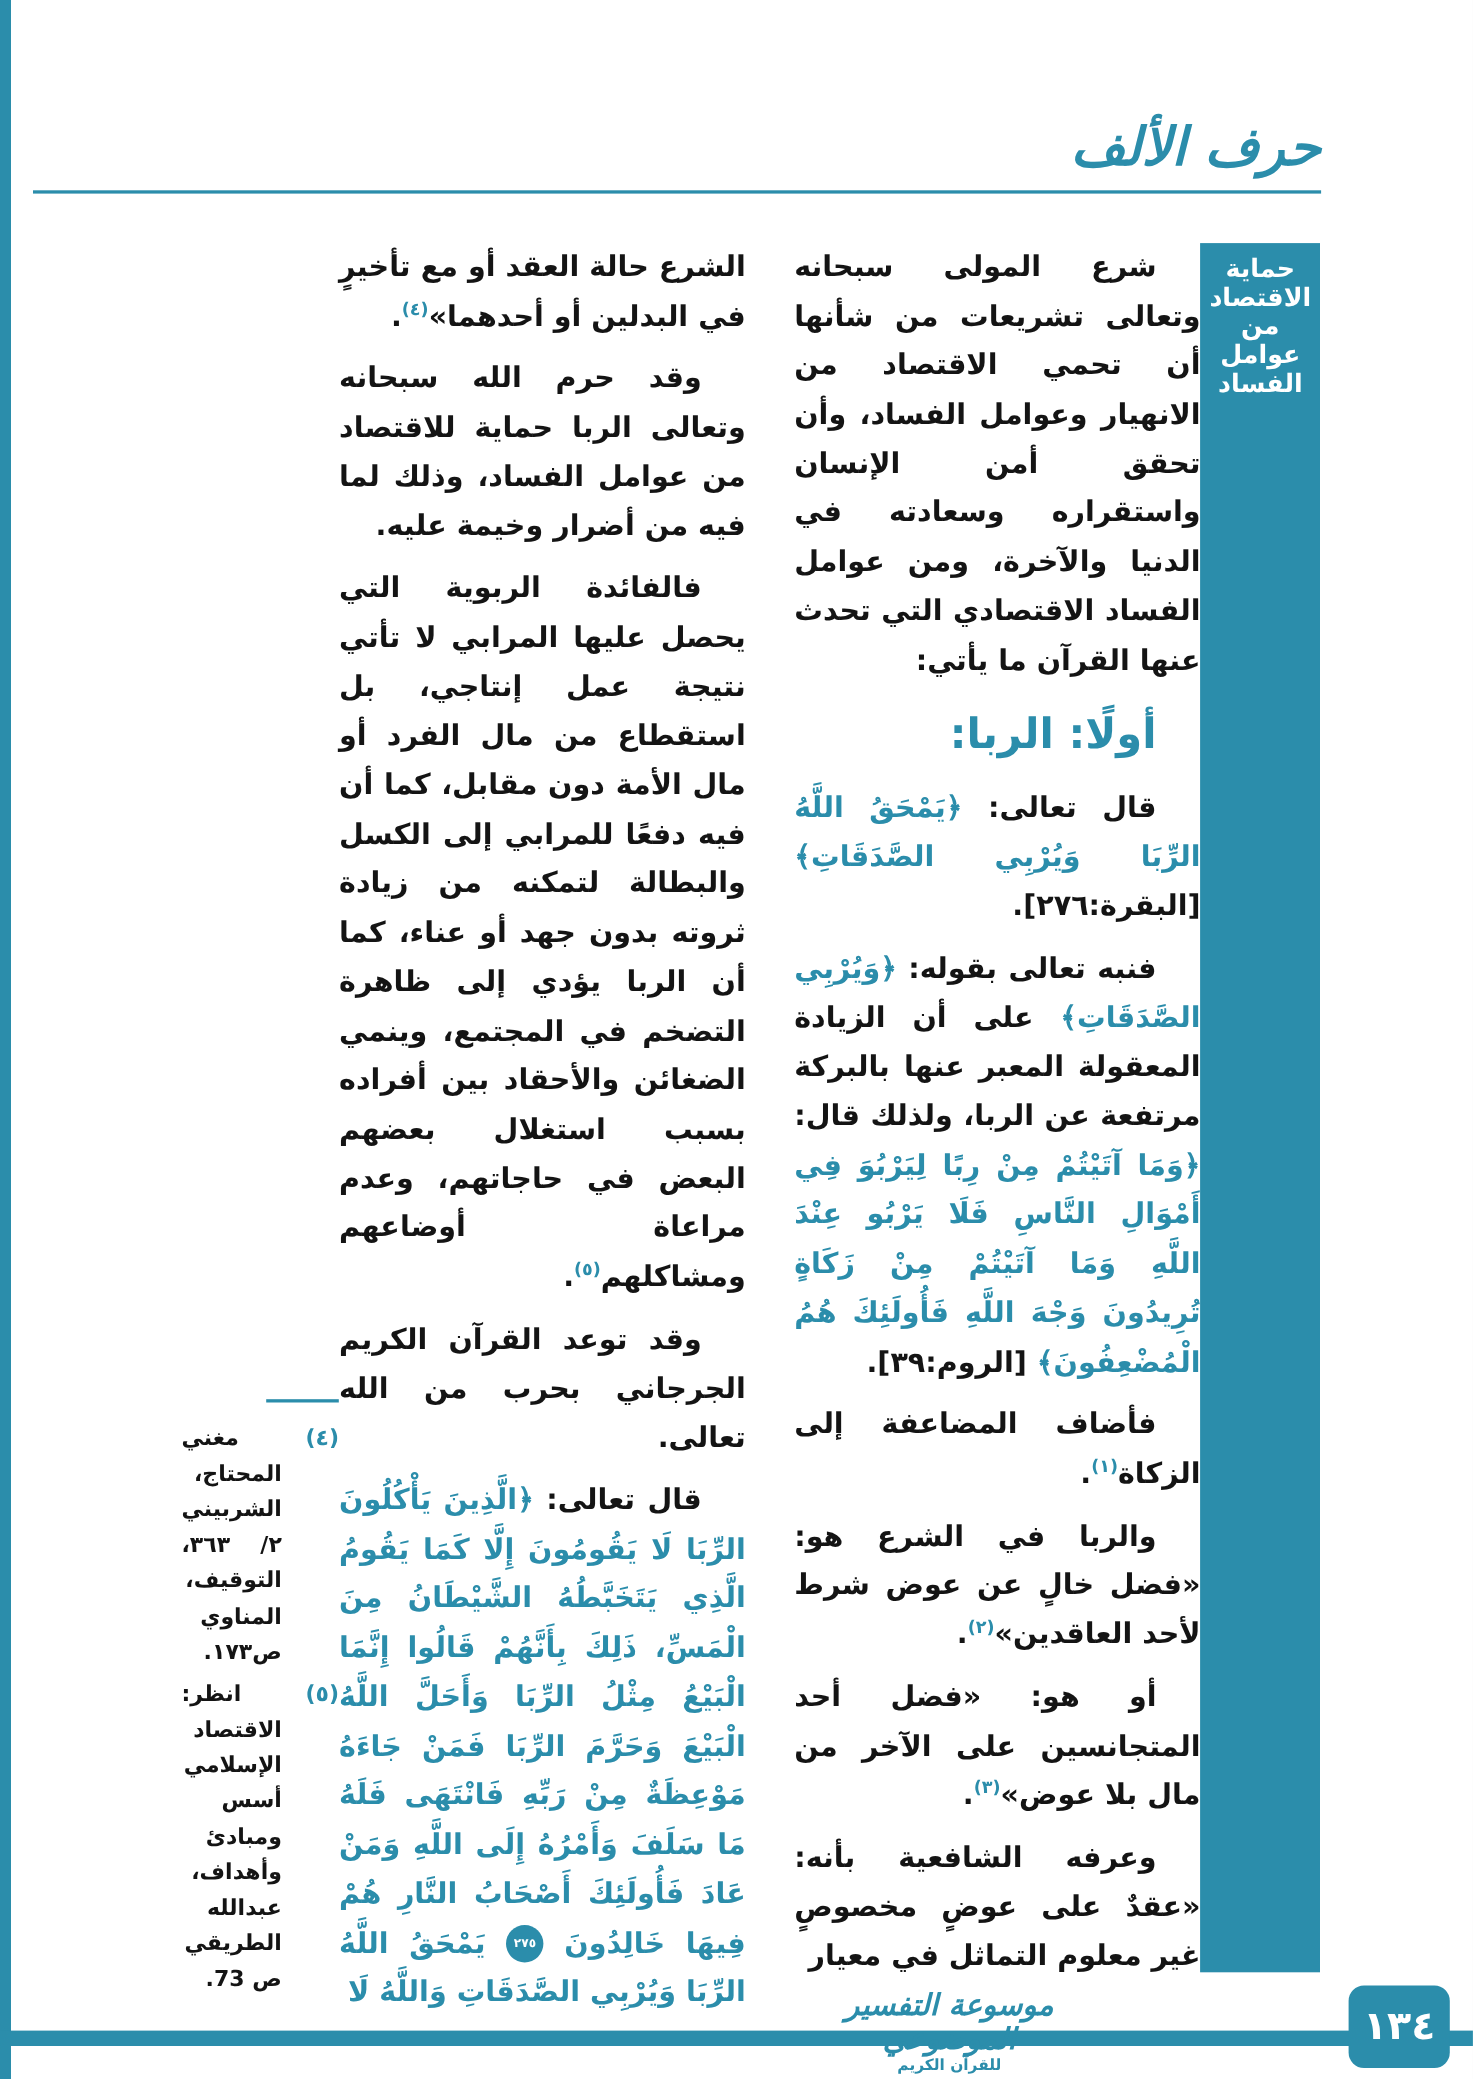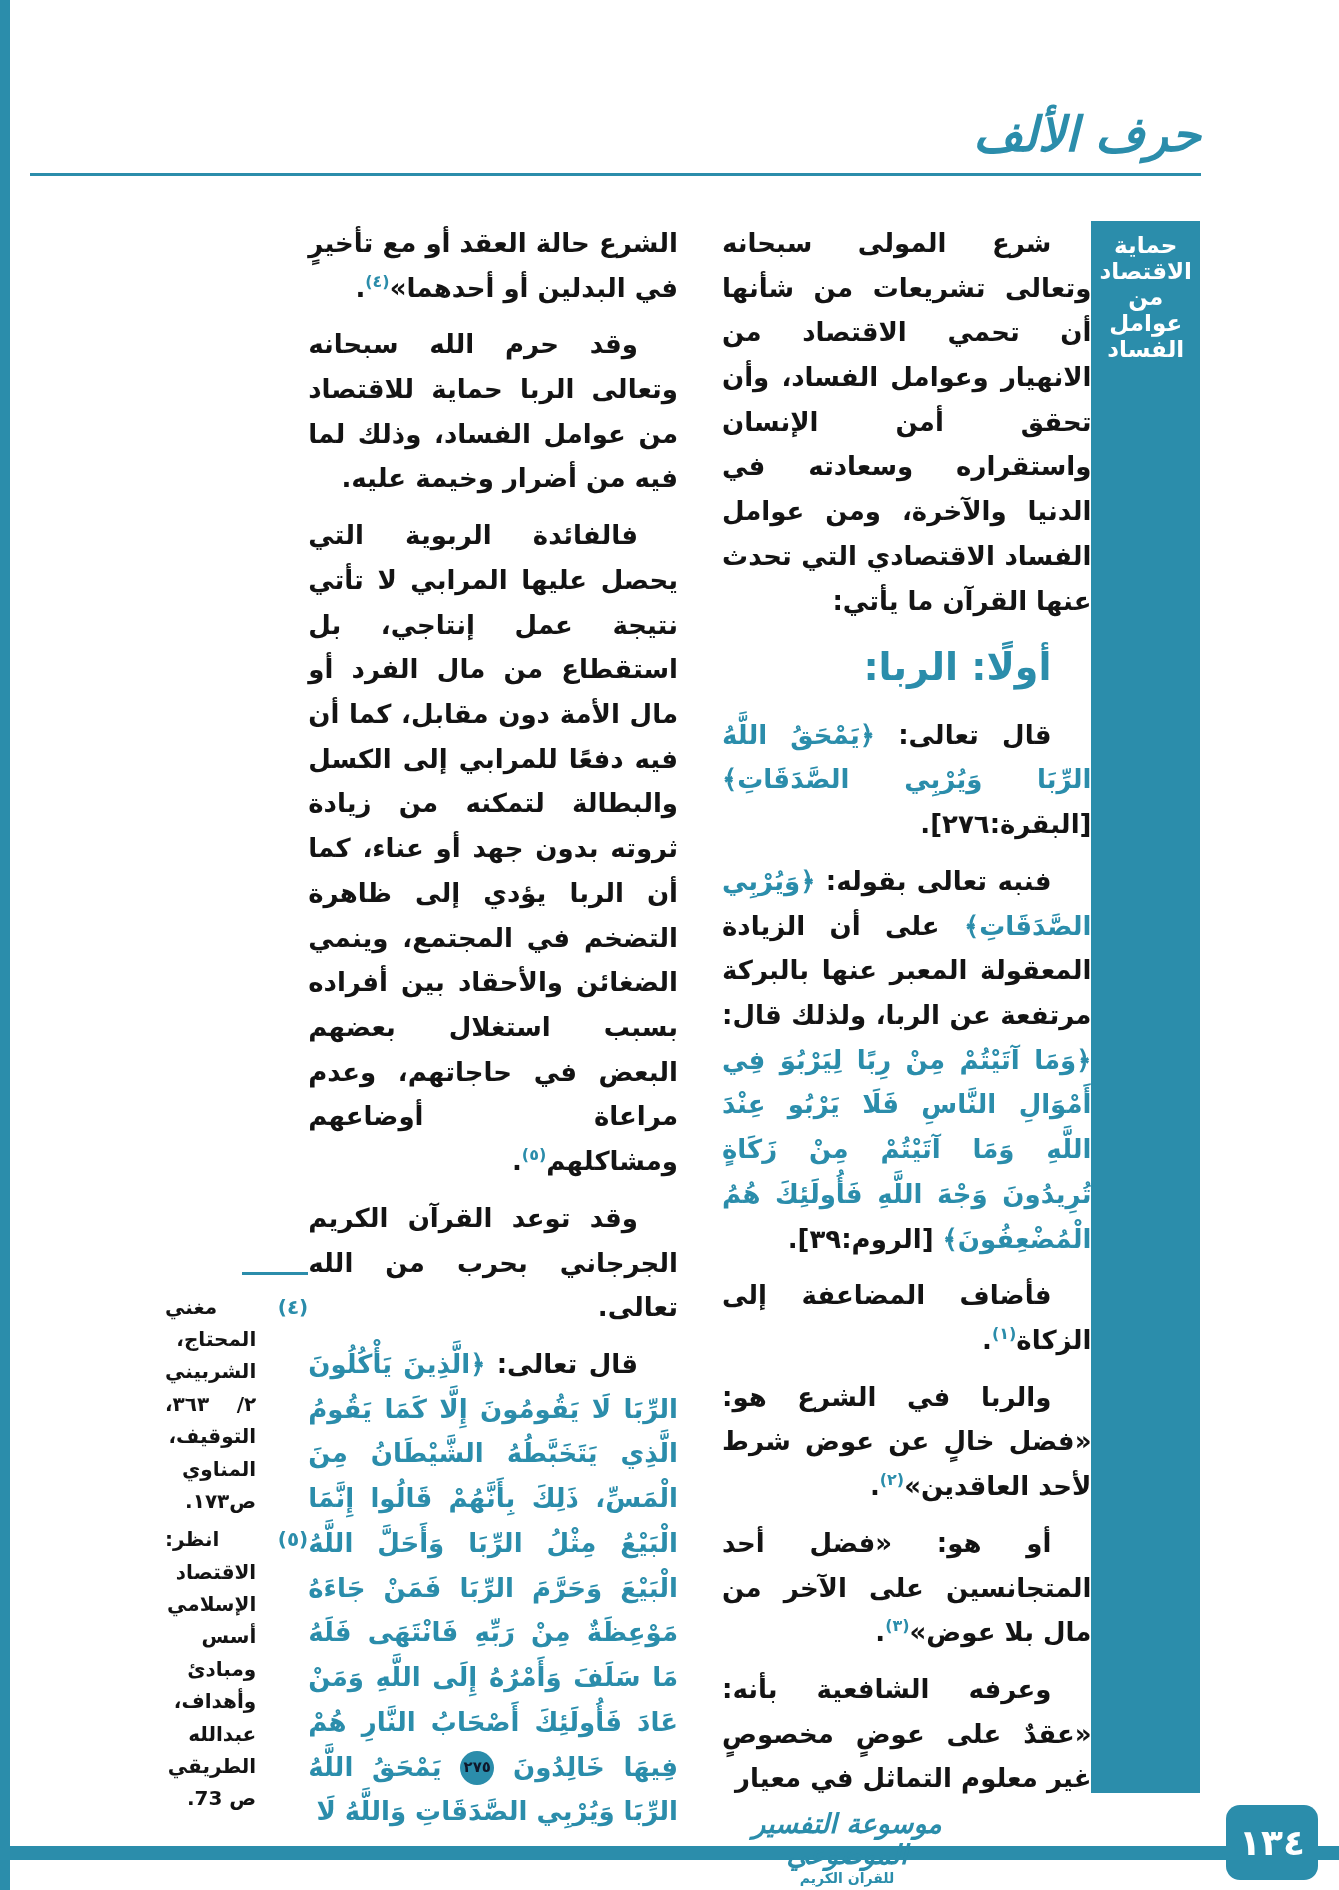--- a/index.html
+++ b/index.html
@@ -20,21 +20,21 @@
   .edge-left{position:absolute;left:0;top:0;bottom:0;width:10px;background:var(--accent);}
   .footer-bar{position:absolute;left:0;right:0;bottom:30px;height:14px;background:var(--accent);}
   .page-number-badge{
     position:absolute;right:21px;bottom:10px;
     width:92px;height:75px;border-radius:14px;
     background:var(--accent);color:#fff;
     font-size:36px;font-weight:bold;
     display:flex;align-items:center;justify-content:center;
   }
   .footer-logo{
-    position:absolute;right:352px;bottom:4px;width:280px;
+    position:absolute;right:336px;bottom:4px;width:280px;
     text-align:center;color:var(--accent);line-height:1.15;
   }
   .footer-logo .l1{font-size:27px;font-weight:bold;font-style:italic;}
   .footer-logo .l2{font-size:14px;font-weight:bold;}
   
   .header{padding:108px 138px 0 30px;}
   .section-letter{
     text-align:left;direction:rtl;
     color:var(--accent);font-size:48px;font-weight:bold;
     font-style:italic;
@@ -64,22 +64,22 @@
     font-weight:bold;
   }
   .para.indent{text-indent:40px;}
   .seg-normal{color:var(--ink);}
   .seg-quran{color:var(--accent);}
   .seg-heading{color:var(--accent);font-size:38px;}
   .seg-sup{color:var(--accent);font-size:16px;vertical-align:super;font-weight:bold;}
   .seg-ayah{
     display:inline-flex;align-items:center;justify-content:center;
     width:34px;height:34px;border-radius:50%;
-    background:var(--accent);color:#0f172a;
-    font-size:15px;font-weight:bold;vertical-align:middle;
+    background:var(--accent);color:#ffffff;
+    font-size:11px;font-weight:bold;vertical-align:middle;
     text-indent:0;
   }
   
   .fn-block{margin-top:auto;padding-top:10px;}
   .fn-sep{width:46%;height:3px;background:var(--accent);margin-bottom:16px;}
   .footnote{
     font-size:20px;line-height:1.62;color:var(--ink);
     font-weight:bold;
     text-align:justify;
     padding-right:52px;text-indent:-52px;

